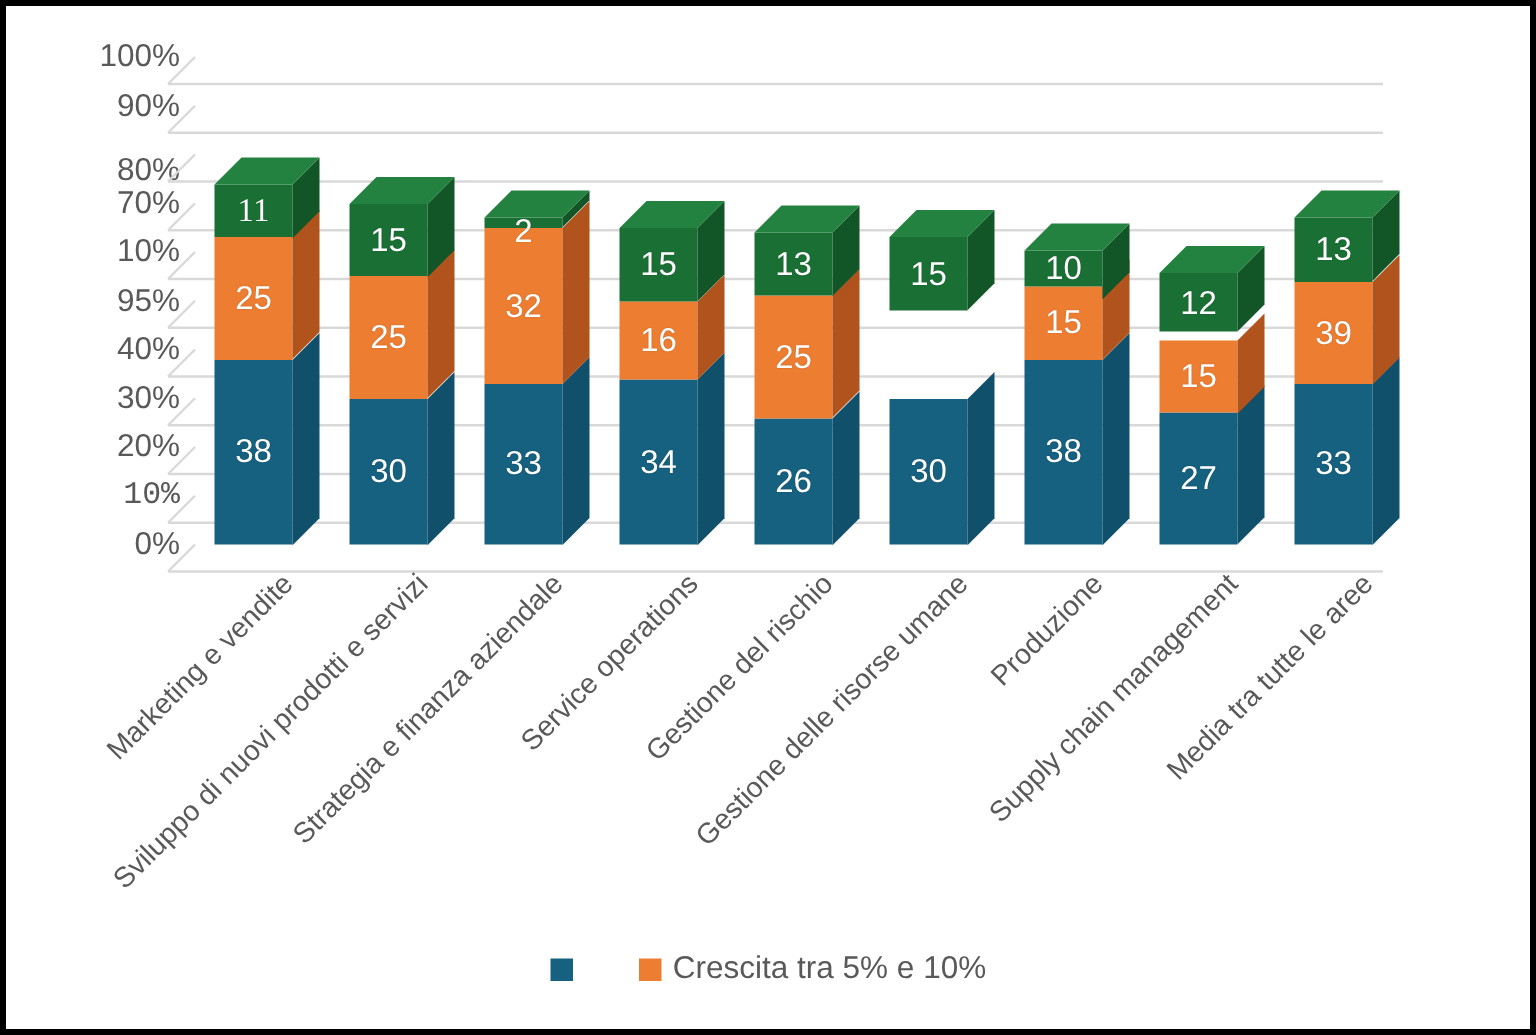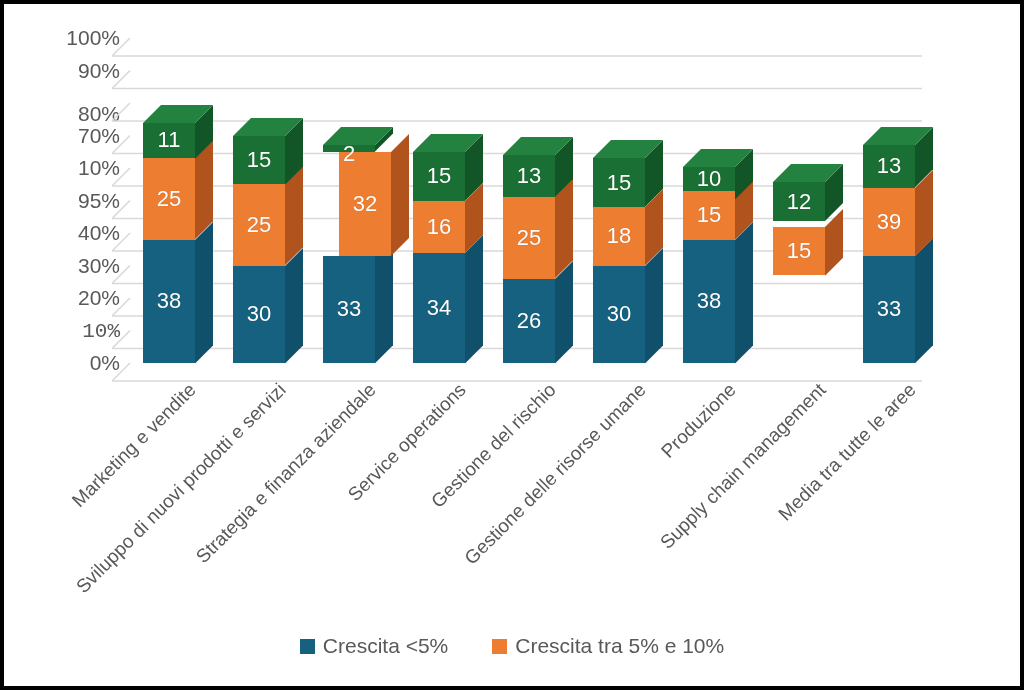--- a/index.html
+++ b/index.html
@@ -200,21 +200,21 @@
           </svg>
           <div class="label">38</div>
         </div>
         <div class="seg" style="bottom: 123.5px; height: 81.25px;">
           <div class="face" style="background: rgb(237, 125, 49);"></div>
           <svg width="20" height="101.25" style="position: absolute; left: 52px; top: -18px; overflow: visible;">
             <polygon points="0,18 18,0 18,81.25 0,99.25" fill="#B1531C"></polygon>
           </svg>
           <div class="label">25</div>
         </div>
-        <div class="seg" style="bottom: 204.75px; height: 35.75px;">
+        <div class="seg" style="bottom: 204.75px; height: 35.75px; font-family: Liberation Serif, serif;">
           <div class="face" style="background: rgb(26, 112, 52);"></div>
           <svg width="20" height="55.75" style="position: absolute; left: 52px; top: -18px; overflow: visible;">
             <polygon points="0,18 18,0 18,35.75 0,53.75" fill="#125526"></polygon>
           </svg>
           <svg width="72" height="20" style="position: absolute; left: 0px; top: -18px; overflow: visible;">
             <polygon points="0,18 18,0 70,0 52,18" fill="#23823F"></polygon>
           </svg>
           <div class="label">11</div>
         </div>
       </div>
@@ -245,21 +245,21 @@
         </div>
       </div>
       <div class="bar" style="left: 193px; width: 52px; height: 325px;">
         <div class="seg" style="bottom: 0px; height: 107.25px;">
           <div class="face" style="background: rgb(22, 97, 127);"></div>
           <svg width="20" height="127.25" style="position: absolute; left: 52px; top: -18px; overflow: visible;">
             <polygon points="0,18 18,0 18,107.25 0,125.25" fill="#11506A"></polygon>
           </svg>
           <div class="label">33</div>
         </div>
-        <div class="seg" style="bottom: 107.25px; height: 104px; margin-left: 16px;">
+        <div class="seg" style="bottom: 107.25px; height: 104px;">
           <div class="face" style="background: rgb(237, 125, 49);"></div>
           <svg width="20" height="124" style="position: absolute; left: 52px; top: -18px; overflow: visible;">
             <polygon points="0,18 18,0 18,104 0,122" fill="#B1531C"></polygon>
           </svg>
           <div class="label">32</div>
         </div>
         <div class="seg" style="bottom: 211.25px; height: 6.5px;">
           <div class="face" style="background: rgb(26, 112, 52);"></div>
           <svg width="20" height="26.5" style="position: absolute; left: 52px; top: -18px; overflow: visible;">
             <polygon points="0,18 18,0 18,6.5 0,24.5" fill="#125526"></polygon>
@@ -323,27 +323,20 @@
         </div>
       </div>
       <div class="bar" style="left: 463px; width: 52px; height: 325px;">
         <div class="seg" style="bottom: 0px; height: 97.5px;">
           <div class="face" style="background: rgb(22, 97, 127);"></div>
           <svg width="20" height="117.5" style="position: absolute; left: 52px; top: -18px; overflow: visible;">
             <polygon points="0,18 18,0 18,97.5 0,115.5" fill="#11506A"></polygon>
           </svg>
           <div class="label">30</div>
         </div>
-        <div class="seg" style="bottom: 97.5px; height: 58.5px;">
-          <div class="face" style="background: rgb(237, 125, 49);"></div>
-          <svg width="20" height="78.5" style="position: absolute; left: 52px; top: -18px; overflow: visible;">
-            <polygon points="0,18 18,0 18,58.5 0,76.5" fill="#B1531C"></polygon>
-          </svg>
-          <div class="label">18</div>
-        </div>
         <div class="seg" style="bottom: 156px; height: 48.75px;">
           <div class="face" style="background: rgb(26, 112, 52);"></div>
           <svg width="20" height="68.75" style="position: absolute; left: 52px; top: -18px; overflow: visible;">
             <polygon points="0,18 18,0 18,48.75 0,66.75" fill="#125526"></polygon>
           </svg>
           <svg width="72" height="20" style="position: absolute; left: 0px; top: -18px; overflow: visible;">
             <polygon points="0,18 18,0 70,0 52,18" fill="#23823F"></polygon>
           </svg>
           <div class="label">15</div>
         </div>
@@ -368,20 +361,27 @@
           <svg width="20" height="52.5" style="position: absolute; left: 52px; top: -18px; overflow: visible;">
             <polygon points="0,18 18,0 18,32.5 0,50.5" fill="#125526"></polygon>
           </svg>
           <svg width="72" height="20" style="position: absolute; left: 0px; top: -18px; overflow: visible;">
             <polygon points="0,18 18,0 70,0 52,18" fill="#23823F"></polygon>
           </svg>
           <div class="label">10</div>
         </div>
       </div>
       <div class="bar" style="left: 643px; width: 52px; height: 325px;">
+        <div class="seg" style="bottom: 0px; height: 87.75px;">
+          <div class="face" style="background: rgb(22, 97, 127);"></div>
+          <svg width="20" height="107.75" style="position: absolute; left: 52px; top: -18px; overflow: visible;">
+            <polygon points="0,18 18,0 18,87.75 0,105.75" fill="#11506A"></polygon>
+          </svg>
+          <div class="label">27</div>
+        </div>
         <div class="seg" style="bottom: 87.75px; height: 48.75px;">
           <div class="face" style="background: rgb(237, 125, 49);"></div>
           <svg width="20" height="68.75" style="position: absolute; left: 52px; top: -18px; overflow: visible;">
             <polygon points="0,18 18,0 18,48.75 0,66.75" fill="#B1531C"></polygon>
           </svg>
           <div class="label">15</div>
         </div>
         <div class="seg" style="bottom: 142px; height: 39px;">
           <div class="face" style="background: rgb(26, 112, 52);"></div>
           <svg width="20" height="59" style="position: absolute; left: 52px; top: -18px; overflow: visible;">
@@ -429,21 +429,20 @@
       <div class="catlabel" style="left: 545px; top: 379px; transform: translateX(-100%) rotate(-45deg); transform-origin: right top;">Gestione del rischio</div>
       <div class="catlabel" style="left: 635px; top: 379px; transform: translateX(-100%) rotate(-45deg); transform-origin: right top;">Gestione delle risorse umane</div>
       <div class="catlabel" style="left: 725px; top: 379px; transform: translateX(-100%) rotate(-45deg); transform-origin: right top;">Produzione</div>
       <div class="catlabel" style="left: 815px; top: 379px; transform: translateX(-100%) rotate(-45deg); transform-origin: right top;">Supply chain management</div>
       <div class="catlabel" style="left: 905px; top: 379px; transform: translateX(-100%) rotate(-45deg); transform-origin: right top;">Media tra tutte le aree</div>
     </div>
 
   <div id="legend">
       <div class="legend-item">
         <span class="legend-swatch" style="background: rgb(22, 97, 127);"></span>
-        <span class="legend-text">Crescita &lt;5%</span>
       </div>
       <div class="legend-item">
         <span class="legend-swatch" style="background: rgb(237, 125, 49);"></span>
         <span class="legend-text">Crescita tra 5% e 10%</span>
       </div>
     </div>
 
 </div>
 
 </body></html>

